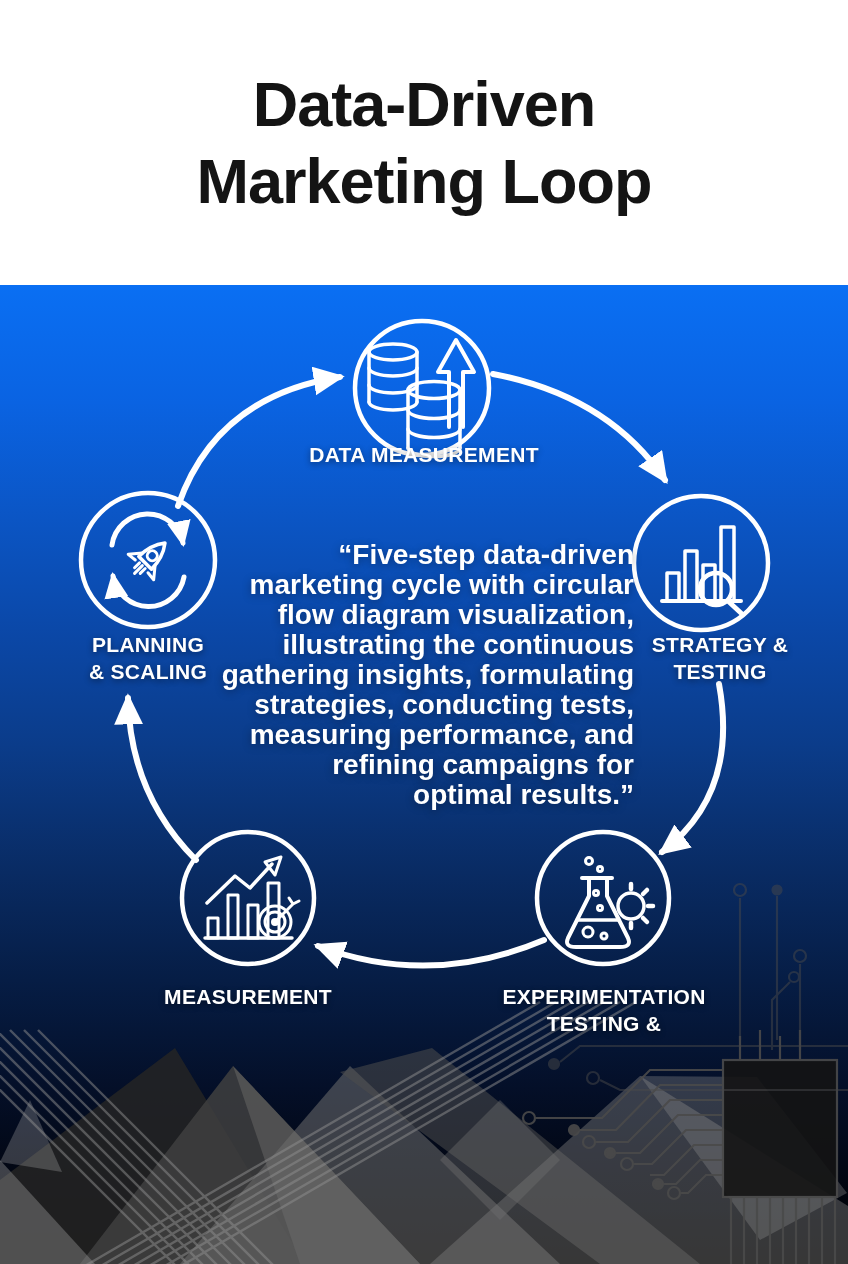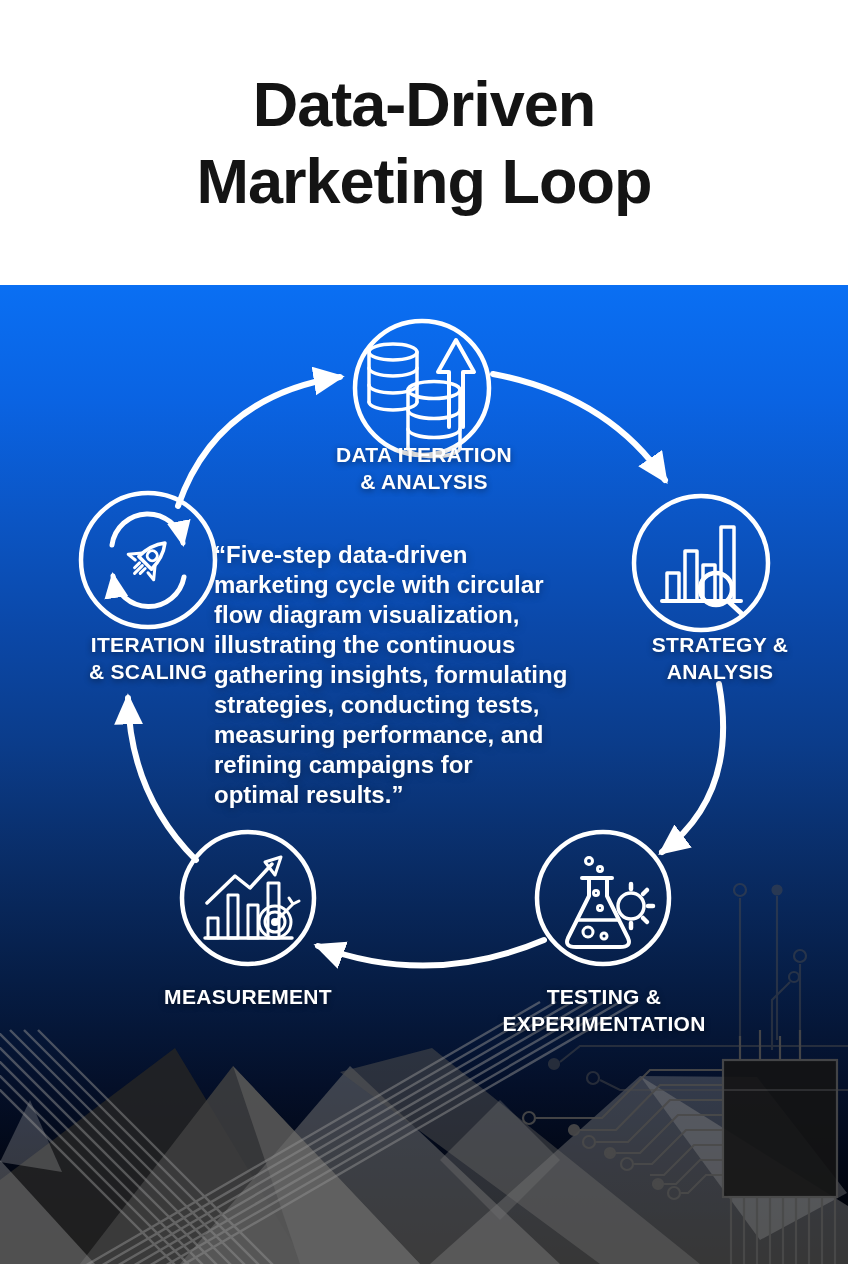--- a/index.html
+++ b/index.html
@@ -42,22 +42,22 @@
   
   .step-label{
     position:absolute;transform:translateX(-50%);
     text-align:center;color:var(--label-text,#fff);
     font-size:21px;font-weight:bold;line-height:27px;letter-spacing:.3px;
     text-shadow:0 2px 6px rgba(0,0,0,.45);white-space:nowrap;
   }
   .step-label span{display:block;}
   .quote{
     position:absolute;left:424px;top:540px;width:420px;transform:translateX(-50%);
-    text-align:left;white-space:pre-line;
-    color:var(--label-text,#fff);font-size:24px;font-weight:bold;line-height:30px;
+    text-align:right;white-space:pre-line;
+    color:var(--label-text,#fff);font-size:28px;font-weight:bold;line-height:30px;
     text-shadow:0 2px 8px rgba(0,0,0,.35);
   }
 </style>
 </head>
 <body>
 
 <div class="canvas">
 
   <div class="header">
     <h1 class="title">Data-Driven
@@ -226,36 +226,35 @@
       <g transform="translate(148,560) rotate(45)">
         <path class="st w35" d="M0,-24 C7,-15 9,-5 9,4 L-9,4 C-9,-5 -7,-15 0,-24 Z"></path>
         <circle class="st w3" cx="0" cy="-6" r="5"></circle>
         <path class="st w3" d="M-9,-1 L-18,10 L-9,9 M9,-1 L18,10 L9,9"></path>
         <path class="st w3" d="M-4,8 L-4,15 M0,8 L0,19 M4,8 L4,15"></path>
       </g>
     </g>
   </svg>
 
   <div class="step-label" style="left:424px;top:441px">
-    <span>DATA ITERATION</span>
-    <span>&amp; ANALYSIS</span>
+    <span>DATA MEASUREMENT</span>
   </div>
   <div class="step-label" style="left:720px;top:631px">
     <span>STRATEGY &amp;</span>
-    <span>ANALYSIS</span>
+    <span>TESTING</span>
   </div>
   <div class="step-label" style="left:604px;top:983px">
+    <span>EXPERIMENTATION</span>
     <span>TESTING &amp;</span>
-    <span>EXPERIMENTATION</span>
   </div>
   <div class="step-label" style="left:248px;top:983px">
     <span>MEASUREMENT</span>
   </div>
   <div class="step-label" style="left:148px;top:631px">
-    <span>ITERATION</span>
+    <span>PLANNING</span>
     <span>&amp; SCALING</span>
   </div>
 
   <div class="quote">“Five-step data-driven
 marketing cycle with circular
 flow diagram visualization,
 illustrating the continuous
 gathering insights, formulating
 strategies, conducting tests,
 measuring performance, and

